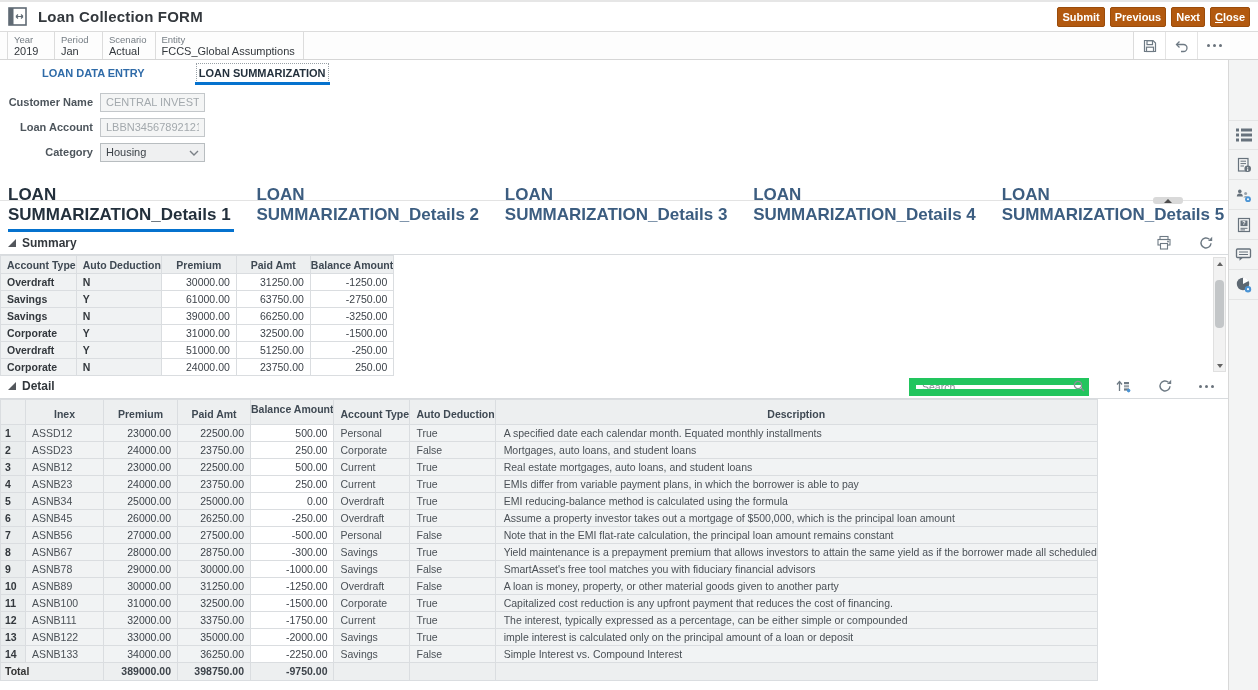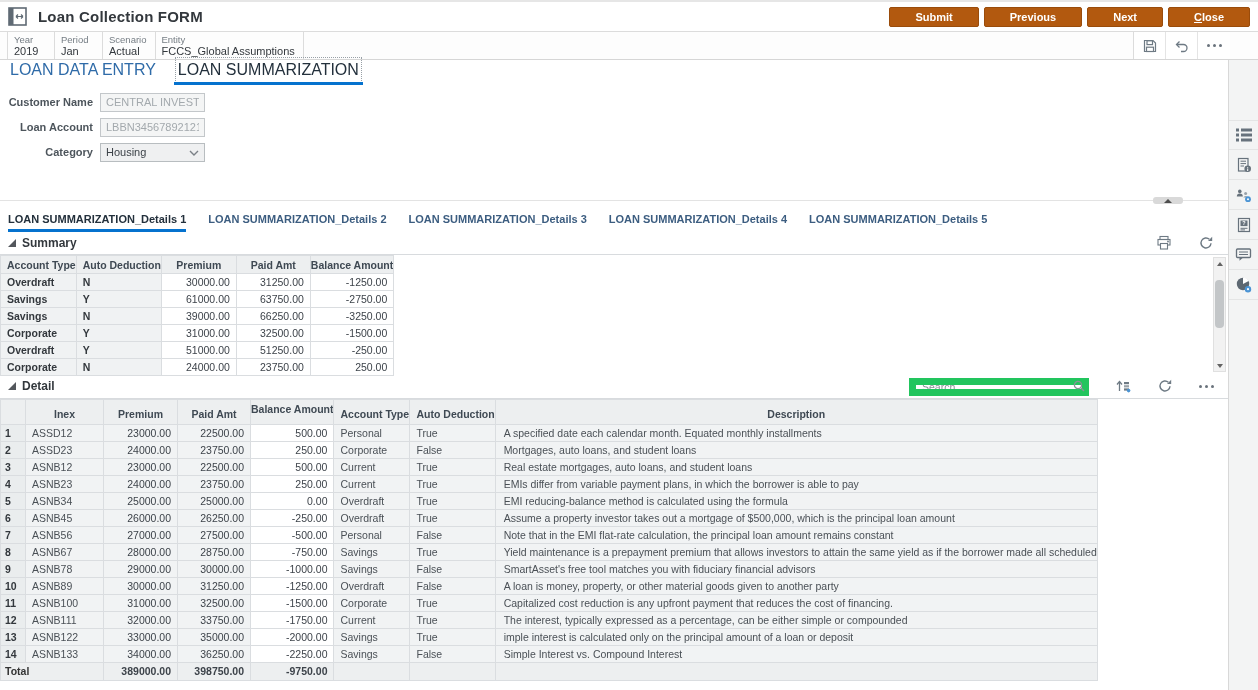--- a/index.html
+++ b/index.html
@@ -6,21 +6,21 @@
   html,body { width:1258px; height:690px; overflow:hidden; }
   body { font-family:"Liberation Sans", sans-serif; background:#fff; color:#333; border-top:2px solid #e6e6e6; }
 
   .app { display:flex; flex-direction:column; height:688px; }
 
   
   .titlebar { height:30px; display:flex; align-items:center; padding:0 8px; border-bottom:1px solid #dcdcdc; background:#fff; flex:0 0 auto; }
   .form-glyph { margin-right:10px; display:inline-flex; }
   .titlebar h1 { font-size:15px; font-weight:bold; color:#33383d; letter-spacing:.2px; }
   .hdr-btns { margin-left:auto; display:flex; gap:5px; }
-  .btn { height:20px; padding:0 25px; background:#b2590f; border:1px solid #9a4c0b; border-radius:2px; color:#fff; font-size:11px; font-weight:bold; font-family:"Liberation Sans",sans-serif; cursor:pointer; }
+  .btn { height:20px; padding:0 4px; background:#b2590f; border:1px solid #9a4c0b; border-radius:2px; color:#fff; font-size:11px; font-weight:bold; font-family:"Liberation Sans",sans-serif; cursor:pointer; }
   .btn.close-btn::first-letter { text-decoration:underline; }
 
   
   .pov-bar { height:28px; display:flex; border-bottom:1px solid #d6d6d6; background:#fdfdfd; flex:0 0 auto; }
   .pov-cell { border-right:1px solid #dcdcdc; padding:2px 8px 2px 6px; min-width:48px; cursor:pointer; }
   .pov-cell:first-child { margin-left:7px; border-left:1px solid #dcdcdc; }
   .pov-label { font-size:9.5px; color:#757d84; display:block; line-height:11px; }
   .pov-value { font-size:11px; color:#33383d; display:block; line-height:13px; }
   .pov-actions { margin-left:auto; display:flex; align-items:stretch; border-left:1px solid #dcdcdc; margin-right:28px; }
   .pov-action { width:32px; display:flex; align-items:center; justify-content:center; border-right:1px solid #e4e4e4; cursor:pointer; background:#fff; }
@@ -28,39 +28,39 @@
 
   
   .body-row { display:flex; flex:1 1 auto; min-height:0; }
   .content { width:1228px; display:flex; flex-direction:column; }
   .rail { width:30px; background:#f3f4f4; border-left:1px solid #d8d8d8; display:flex; flex-direction:column; padding-top:60px; }
   .rail-btn { height:30px; display:flex; align-items:center; justify-content:center; border-bottom:1px solid #e4e5e5; cursor:pointer; }
   .rail-btn:first-child { border-top:1px solid #e4e5e5; }
 
   
   .tabs { height:24px; display:flex; gap:18px; padding:0 0 0 8px; align-items:flex-end; flex:0 0 auto; }
-  .tab { font-size:16px; font-weight:normal; color:#2f6ba8; padding:3px 2px 5px 2px; cursor:pointer; position:relative; }
+  .tab { font-size:11px; font-weight:bold; color:#2f6ba8; padding:3px 2px 5px 2px; cursor:pointer; position:relative;margin-left:32px; }
   .tab.active { color:#23303c; outline:1px dotted #98a0a6; }
   .tab.active::after { content:""; position:absolute; left:-2px; right:-2px; bottom:-1px; height:3px; background:#0572ce; }
 
   
   .form-area { height:116px; padding-top:8px; flex:0 0 auto; }
   .form-row { display:flex; align-items:center; margin-bottom:5px; height:20px; }
   .form-label { width:100px; text-align:right; font-size:11px; font-weight:bold; color:#4d555c; padding-right:7px; }
   .form-input { width:105px; height:19px; border:1px solid #c3c7ca; background:#f4f5f5; color:#a3a9ad; font-size:11px; padding:0 5px; font-family:"Liberation Sans",sans-serif; }
   .form-select { width:105px; height:19px; border:1px solid #b8bdc0; background:#eff0f1; color:#3c4248; font-size:11px; padding:0 5px; display:flex; align-items:center; justify-content:space-between; cursor:pointer; }
 
   
   .splitter { height:6px; position:relative; border-top:1px solid #e3e3e3; flex:0 0 auto; }
   .split-handle { position:absolute; right:45px; top:-4px; width:30px; height:7px; background:#d9d9d9; border-radius:3px; display:flex; align-items:center; justify-content:center; cursor:row-resize; }
   .split-handle i { width:0; height:0; border-left:4px solid transparent; border-right:4px solid transparent; border-bottom:4px solid #4d4d4d; }
 
   
   .subtabs { height:26px; display:flex; gap:22px; padding-left:8px; align-items:flex-end; flex:0 0 auto; }
-  .subtab { font-size:11px; font-weight:bold; color:#3c5d80; padding-bottom:7px; position:relative; cursor:pointer; }
+  .subtab { font-size:17px; font-weight:bold; color:#3c5d80; padding-bottom:7px; position:relative; cursor:pointer; }
   .subtab.active { color:#23303c; }
   .subtab.active::after { content:""; position:absolute; left:0; right:0; bottom:0; height:3px; background:#0572ce; }
 
   
   .sect-hdr { height:22px; display:flex; align-items:center; padding:0 14px 0 8px; flex:0 0 auto; cursor:pointer; }
   .disc { width:0; height:0; border-bottom:8px solid #53575c; border-left:8px solid transparent; margin-right:6px; }
   .sect-title { font-size:12px; font-weight:bold; color:#33383d; }
   .sect-tools { margin-left:auto; display:flex; align-items:center; gap:26px; }
   .tool { cursor:pointer; display:inline-flex; align-items:center; }
 
@@ -440,21 +440,21 @@
                 <td class="num cell-white">-500.00</td>
                 <td class="txt cell-gray">Personal</td>
                 <td class="txt cell-gray">False</td>
                 <td class="desc cell-gray">Note that in the EMI flat-rate calculation, the principal loan amount remains constant</td>
               </tr>
               <tr>
                 <td class="rownum">8</td>
                 <td class="txt cell-gray">ASNB67</td>
                 <td class="num cell-gray">28000.00</td>
                 <td class="num cell-gray">28750.00</td>
-                <td class="num cell-white">-750.00</td>
+                <td class="num cell-white">-300.00</td>
                 <td class="txt cell-gray">Savings</td>
                 <td class="txt cell-gray">True</td>
                 <td class="desc cell-gray">Yield maintenance is a prepayment premium that allows investors to attain the same yield as if the borrower made all scheduled</td>
               </tr>
               <tr>
                 <td class="rownum">9</td>
                 <td class="txt cell-gray">ASNB78</td>
                 <td class="num cell-gray">29000.00</td>
                 <td class="num cell-gray">30000.00</td>
                 <td class="num cell-white">-1000.00</td>

